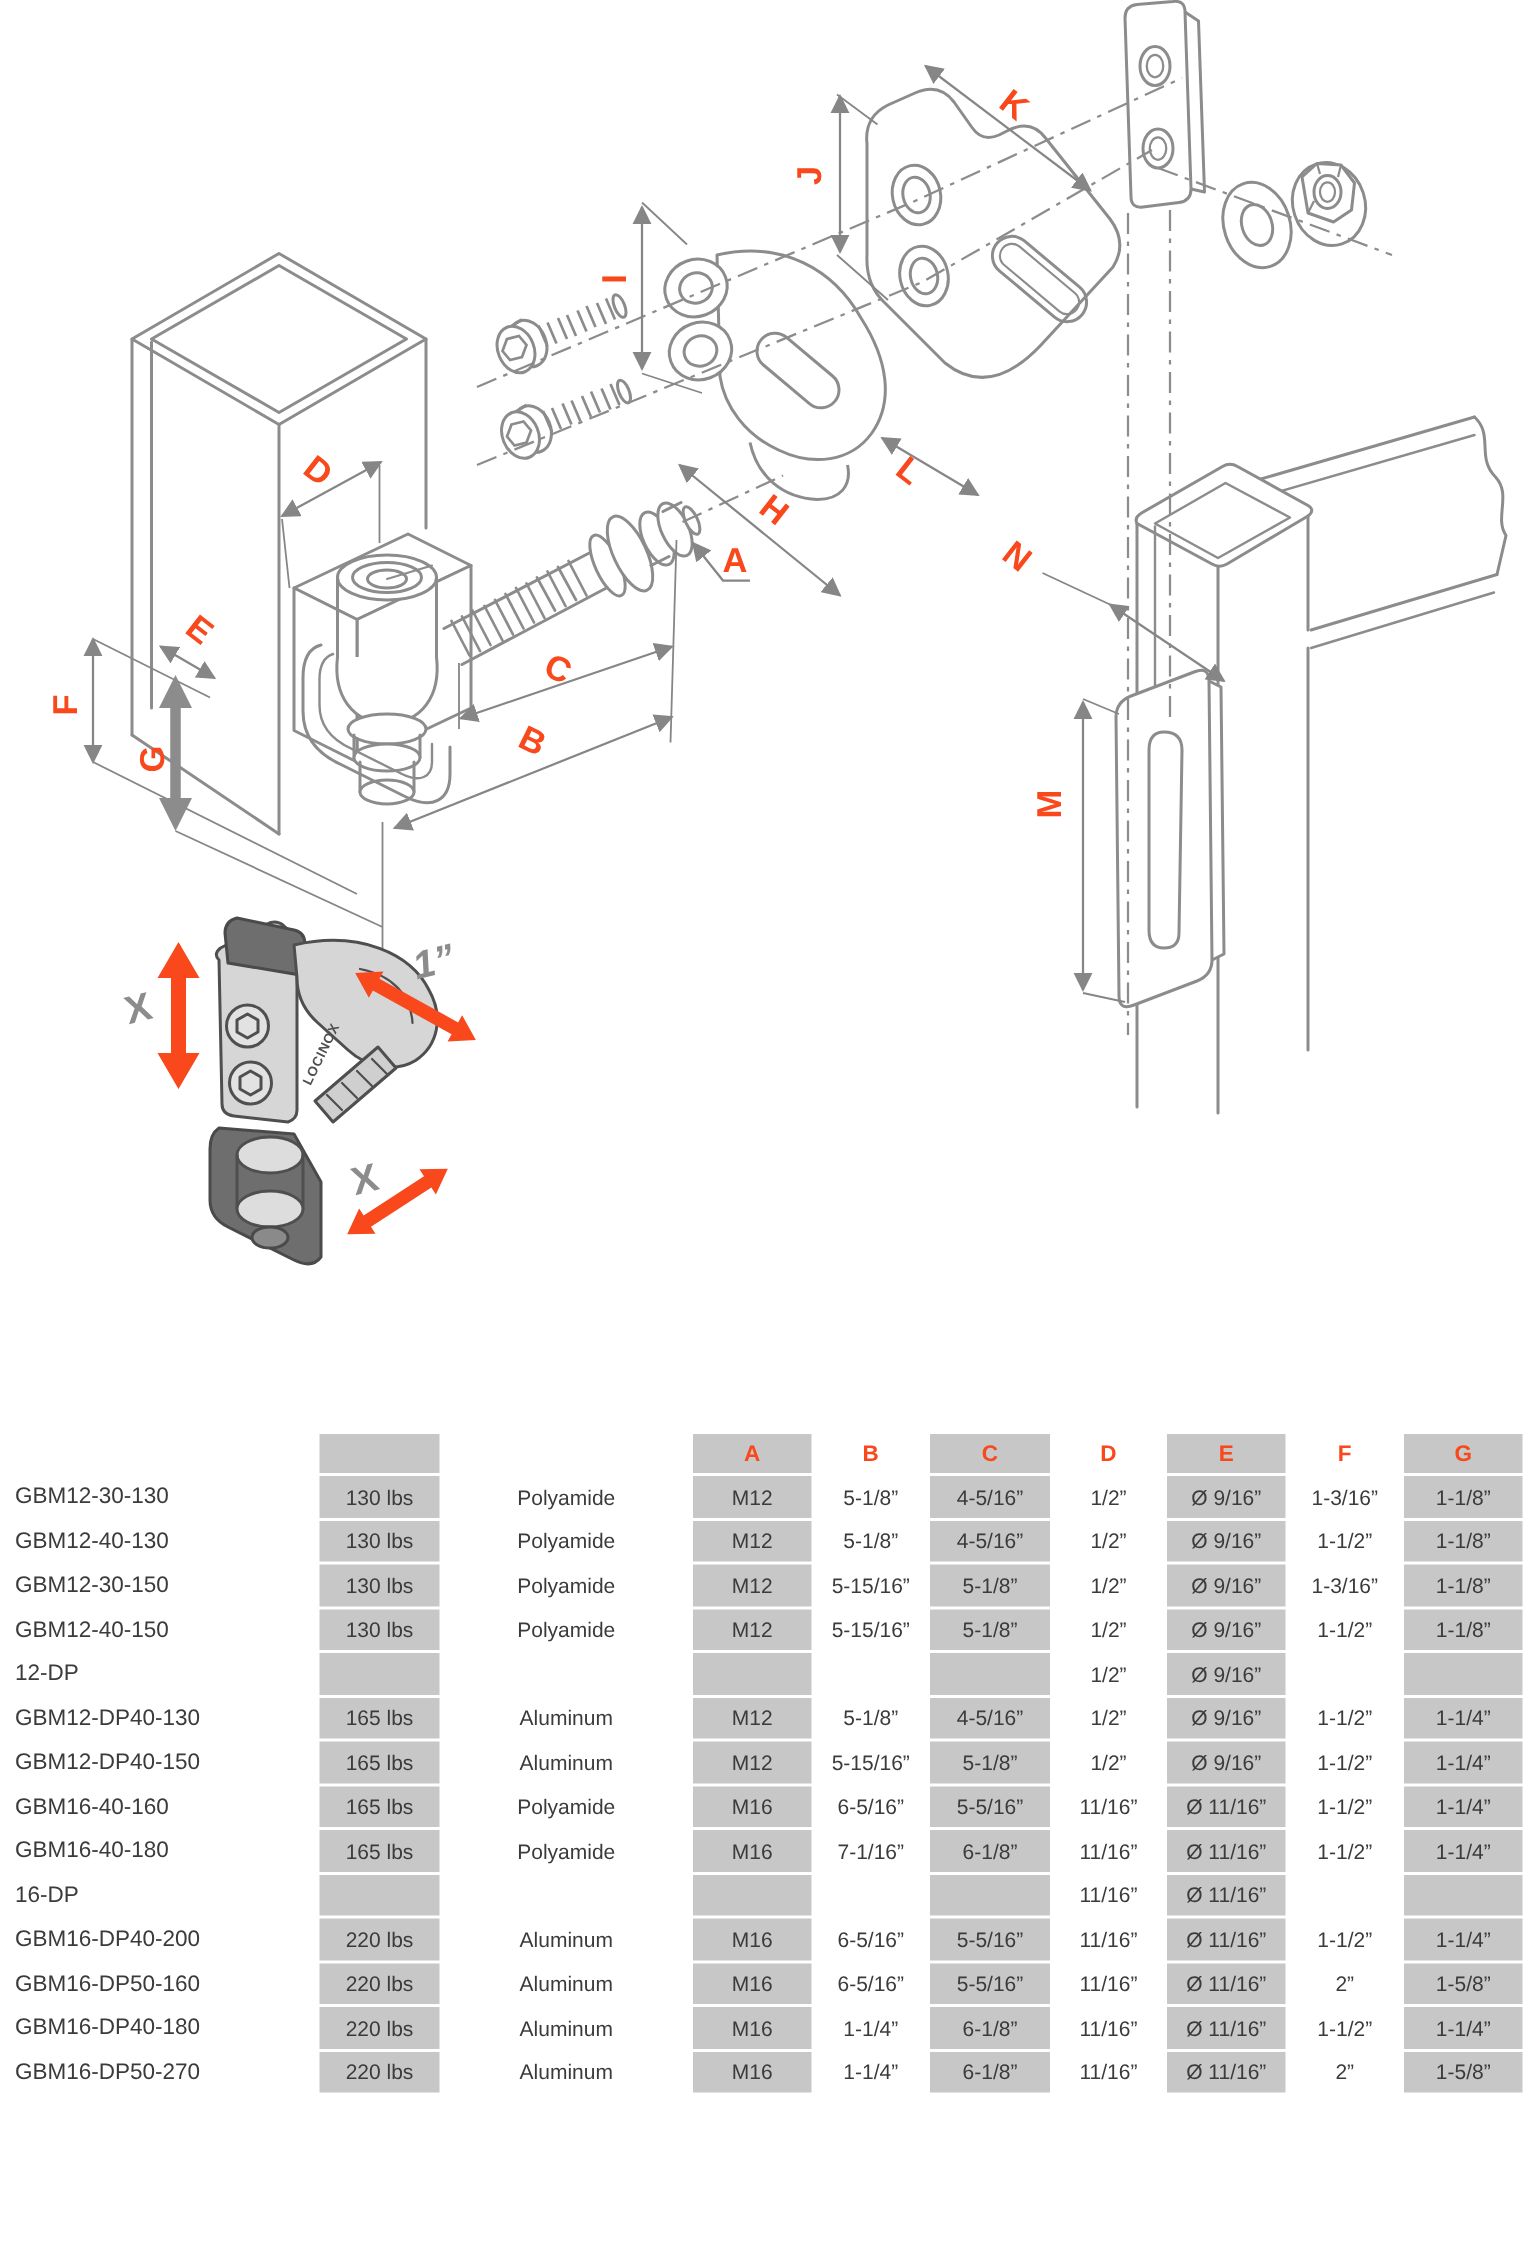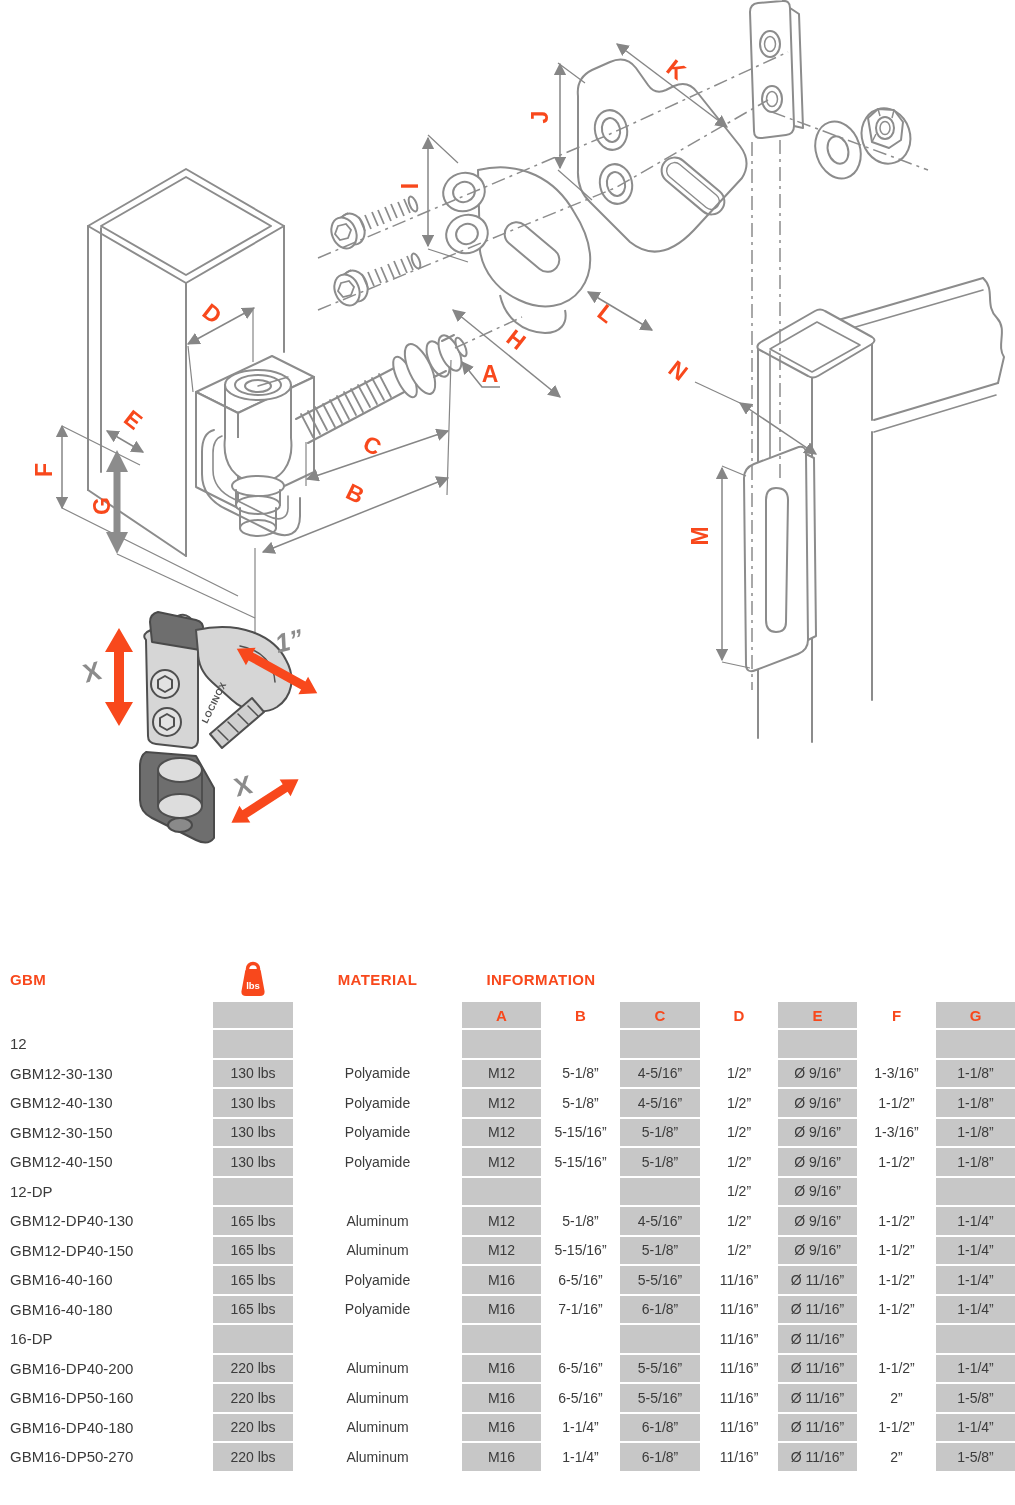--- a/index.html
+++ b/index.html
@@ -223,58 +223,34 @@
       <span class="dim-label" style="left: 372px; top: 446px; transform: translate(-50%, -50%) rotate(26deg);">C</span>
       <span class="dim-label" style="left: 355px; top: 494px; transform: translate(-50%, -50%) rotate(26deg);">B</span>
       <span class="dim-label" style="left: 700px; top: 536px; transform: translate(-50%, -50%) rotate(-90deg);">M</span>
       <span class="dim-label gray" style="left: 92px; top: 672px; transform: translate(-50%, -50%) rotate(-14deg);">X</span>
       <span class="dim-label gray italic" style="left: 289px; top: 641px; transform: translate(-50%, -50%) rotate(-14deg);">1”</span>
       <span class="dim-label gray" style="left: 243px; top: 786px; transform: translate(-50%, -50%) rotate(-14deg);">X</span>
     </div>
 </div>
 
 <div class="spec">
-  <div class="trow thead-top">
-    <div class="hlabel c1">GBM</div>
-    <div class="iconcell">
-      <svg width="30" height="38" viewBox="0 0 30 38">
-        <circle cx="15" cy="9" r="5.5" fill="none" stroke="#f8481c" stroke-width="3.5"></circle>
-        <path d="M7,12 Q7,9 10,9 L20,9 Q23,9 23,12 L26.5,31 Q27.2,36 22,36 L8,36 Q2.8,36 3.5,31 Z" fill="#f8481c"></path>
-        <text x="15" y="29" text-anchor="middle" font-size="9.5" font-weight="bold" fill="#ffffff" font-family="Liberation Sans, sans-serif">lbs</text>
-      </svg>
-    </div>
-    <div class="hlabel c3">MATERIAL</div>
-    <div class="hlabel cinfo">INFORMATION</div>
-  </div>
   <div class="trow letters">
     <div class="cell"></div>
     <div class="cell shade"></div>
     <div class="cell"></div>
     <div class="cell shade">A</div>
     <div class="cell">B</div>
     <div class="cell shade">C</div>
     <div class="cell">D</div>
     <div class="cell shade">E</div>
     <div class="cell">F</div>
     <div class="cell shade">G</div>
   </div>
   <div id="rows-container">
       <div class="trow drow">
-        <div class="cell name">12</div>
-        <div class="cell shade"></div>
-        <div class="cell "></div>
-        <div class="cell shade"></div>
-        <div class="cell "></div>
-        <div class="cell shade"></div>
-        <div class="cell "></div>
-        <div class="cell shade"></div>
-        <div class="cell "></div>
-        <div class="cell shade"></div>
-      </div>
-      <div class="trow drow">
         <div class="cell name">GBM12-30-130</div>
         <div class="cell shade">130 lbs</div>
         <div class="cell ">Polyamide</div>
         <div class="cell shade">M12</div>
         <div class="cell ">5-1/8”</div>
         <div class="cell shade">4-5/16”</div>
         <div class="cell ">1/2”</div>
         <div class="cell shade">Ø 9/16”</div>
         <div class="cell ">1-3/16”</div>
         <div class="cell shade">1-1/8”</div>

